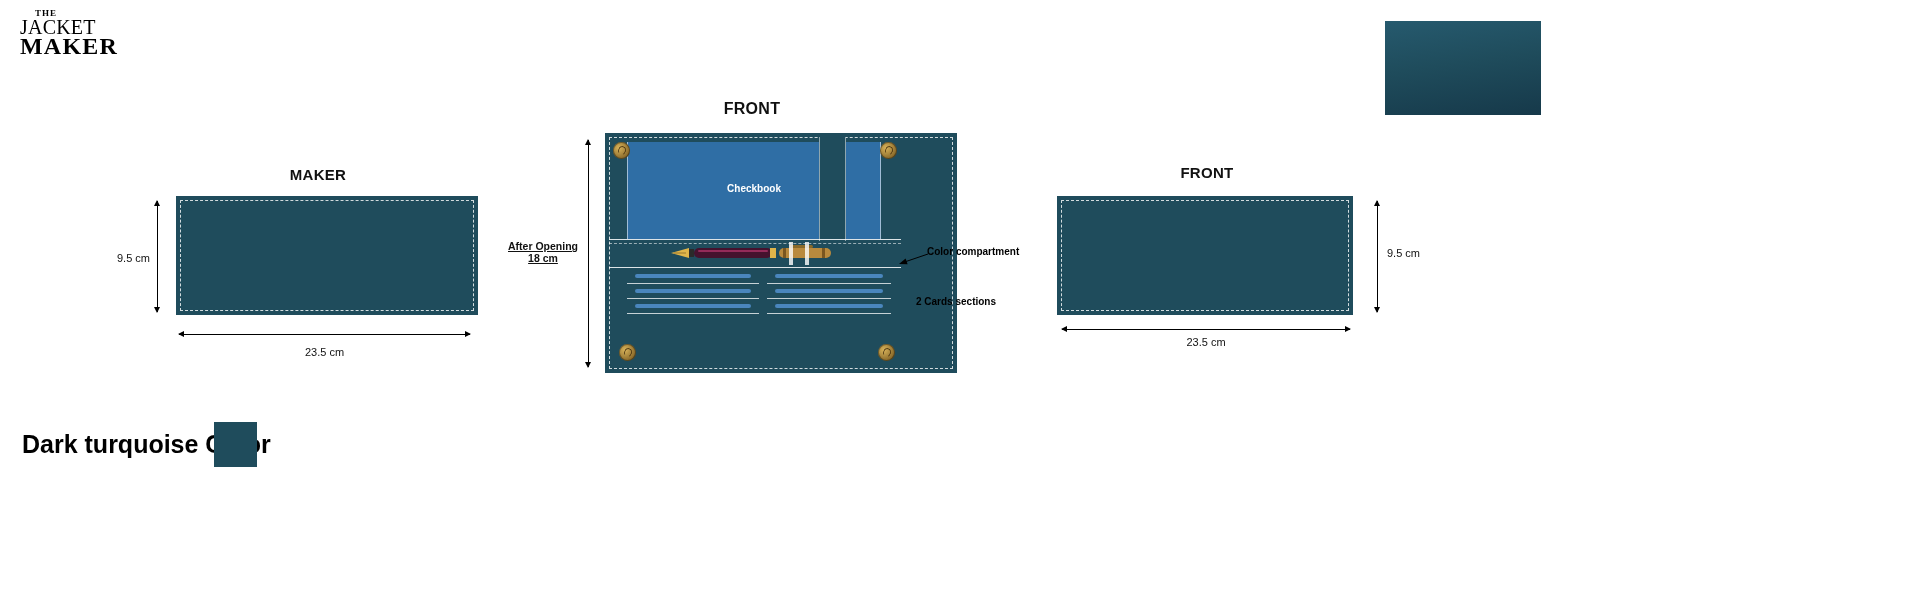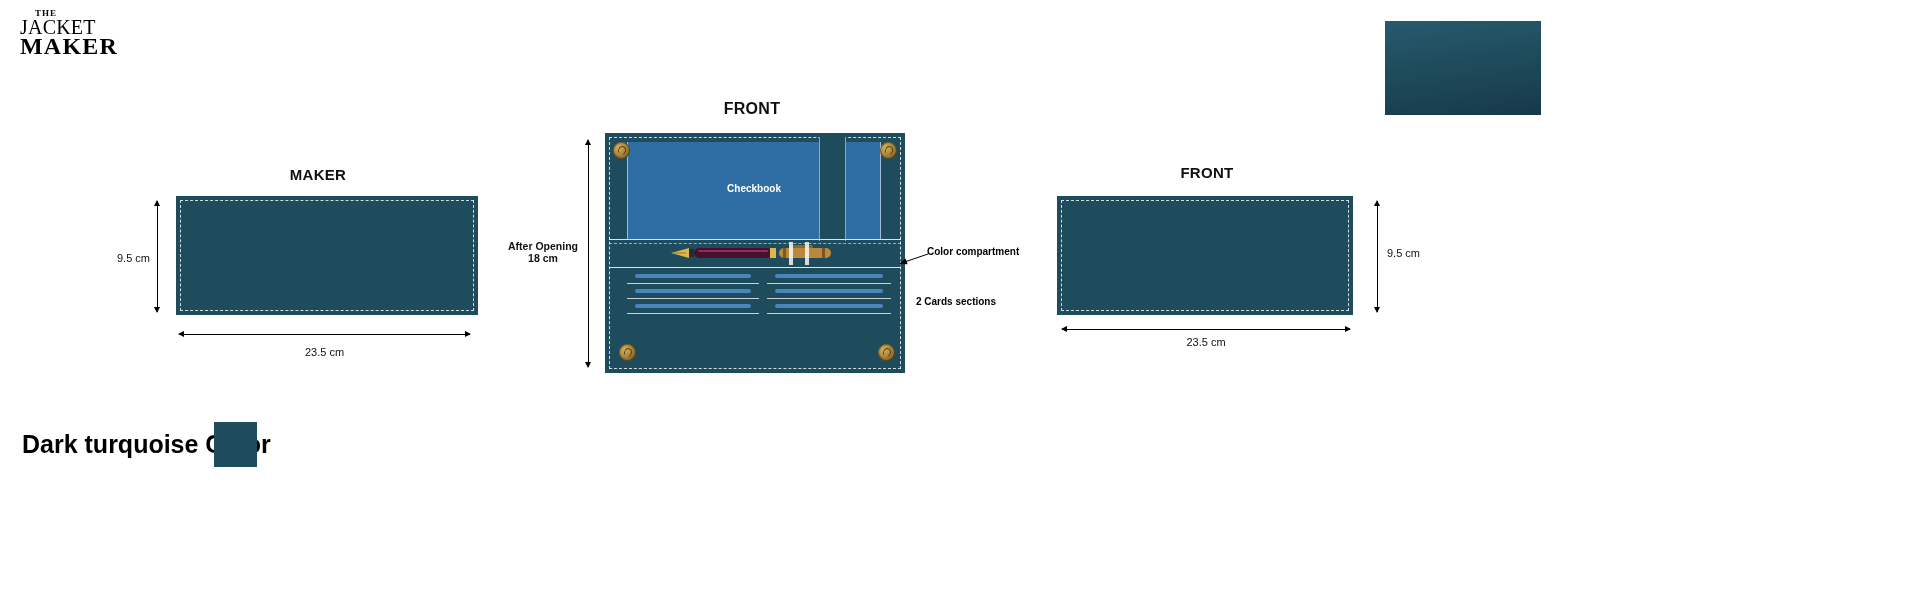--- a/index.html
+++ b/index.html
@@ -21,21 +21,21 @@
   .panel-title{position:absolute;font-size:15px;font-weight:700;text-align:center;letter-spacing:.3px;}
   .front-title{left:238px;top:166px;width:160px;}
   .inside-title{left:672px;top:100px;width:160px;font-size:16px;}
   .back-title{left:1127px;top:164px;width:160px;}
   .dim-label{position:absolute;font-size:11px;font-weight:400;}
   .front-hlabel{left:104px;top:252px;width:46px;text-align:right;}
   .front-wlabel{left:179px;top:346px;width:291px;text-align:center;}
   .back-hlabel{left:1387px;top:247px;width:54px;text-align:left;}
   .back-wlabel{left:1062px;top:336px;width:288px;text-align:center;}
   .opening-label{position:absolute;left:500px;top:240px;width:86px;text-align:center;
-    font-size:10.5px;font-weight:700;line-height:12px;}
+    font-size:10.5px;font-weight:700;line-height:12px;text-decoration:underline;}
 
   
   .dim-arrow-v{position:absolute;width:1px;background:#000;}
   .dim-arrow-v::before,.dim-arrow-v::after{content:"";position:absolute;left:-3px;width:0;height:0;
     border-left:3.5px solid transparent;border-right:3.5px solid transparent;}
   .dim-arrow-v::before{top:-1px;border-bottom:6px solid #000;}
   .dim-arrow-v::after{bottom:-1px;border-top:6px solid #000;}
   .dim-arrow-h{position:absolute;height:1px;background:#000;}
   .dim-arrow-h::before,.dim-arrow-h::after{content:"";position:absolute;top:-3px;width:0;height:0;
     border-top:3.5px solid transparent;border-bottom:3.5px solid transparent;}
@@ -47,21 +47,21 @@
   .front-harrow{left:179px;top:334px;width:291px;}
   .back-harrow{left:1062px;top:329px;width:288px;}
 
   
   .leather-rect{position:absolute;background:var(--leather,#1f4c5c);}
   .front-rect{left:176px;top:196px;width:302px;height:119px;}
   .back-rect{left:1057px;top:196px;width:296px;height:119px;}
   .stitch{position:absolute;inset:4px;border:1px dashed rgba(255,255,255,.8);pointer-events:none;}
 
   
-  .inside-panel{position:absolute;left:605px;top:133px;width:300px;height:240px;background:var(--leather,#1f4c5c);}
+  .inside-panel{position:absolute;left:605px;top:133px;width:352px;height:240px;background:var(--leather,#1f4c5c);}
   .checkbook-pocket{position:absolute;left:22px;top:9px;width:254px;height:97px;
     background:var(--pocket-blue,#2f6ea5);
     border-left:1px solid rgba(255,255,255,.55);border-right:1px solid rgba(255,255,255,.55);}
   .checkbook-label{position:absolute;left:22px;top:50px;width:254px;text-align:center;
     color:#fff;font-size:10px;font-weight:700;}
   .strap{position:absolute;left:214px;top:4px;width:27px;height:104px;background:var(--leather,#1f4c5c);
     border-left:1px solid rgba(255,255,255,.5);border-right:1px solid rgba(255,255,255,.5);}
   .divider{position:absolute;left:4px;width:292px;height:1px;background:rgba(255,255,255,.85);}
   .divider-1{top:106px;}
   .divider-dash{top:110px;height:0;background:none;border-top:1px dashed rgba(255,255,255,.55);}

